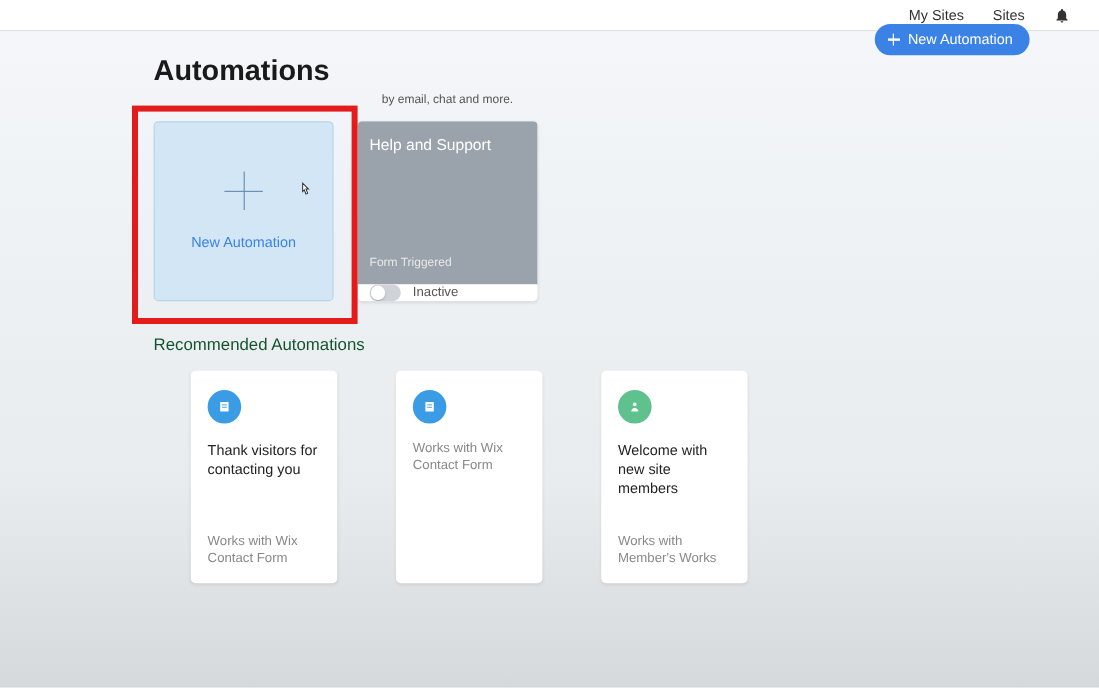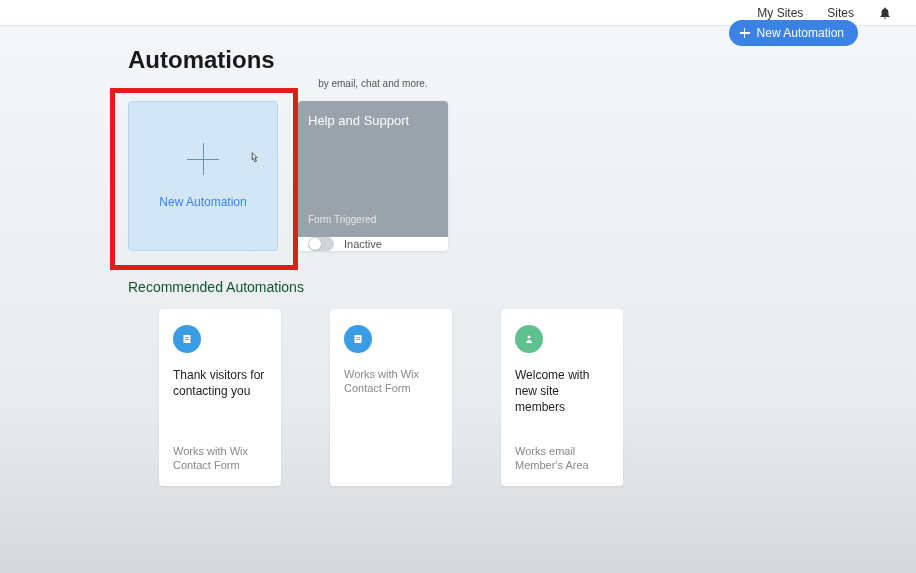--- a/index.html
+++ b/index.html
@@ -288,18 +288,18 @@
       </div>
 
       <div class="rec-card">
         <div class="rec-icon rec-icon-green">
           <svg class="icon-svg" viewBox="0 0 24 24">
               <circle cx="12" cy="8" r="3"></circle>
               <path d="M6 20c0-3.3 2.7-6 6-6s6 2.7 6 6"></path>
             </svg>
         </div>
         <div class="rec-title">Welcome with new site members</div>
-        <div class="rec-sub">Works email Member's Area</div>
+        <div class="rec-sub">Works with Member's Works</div>
       </div>
 
     </div>
   </div>
 </div>
 
 </body></html>

